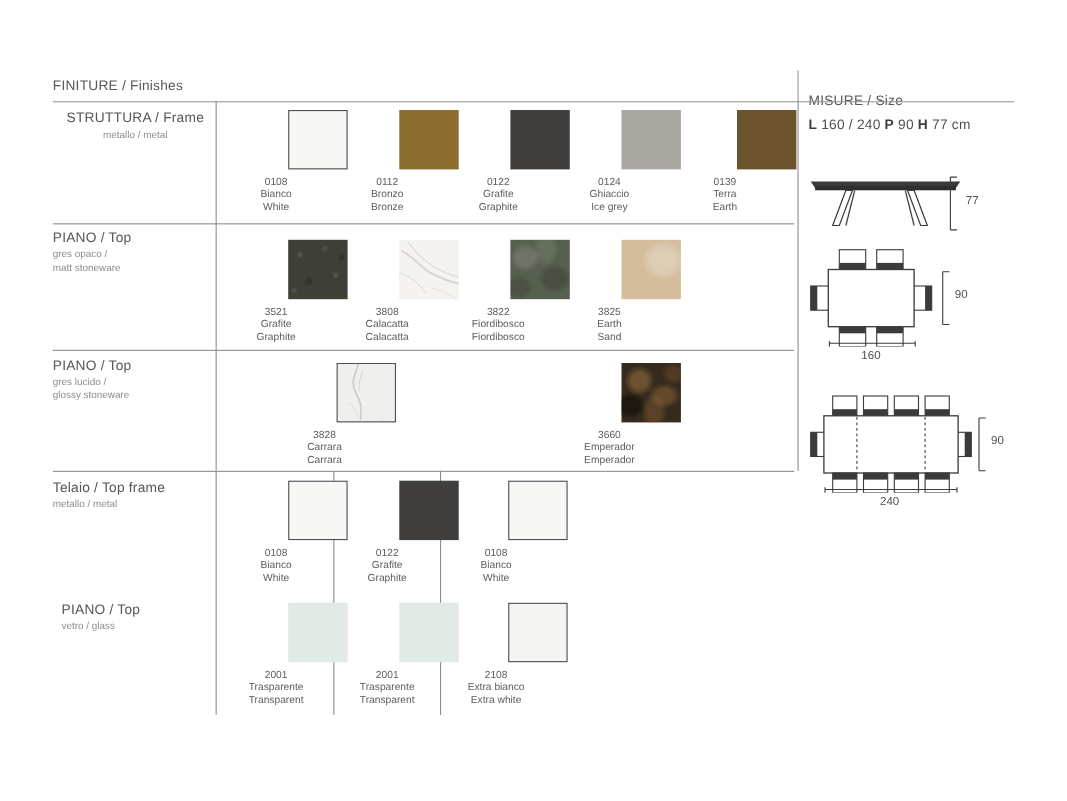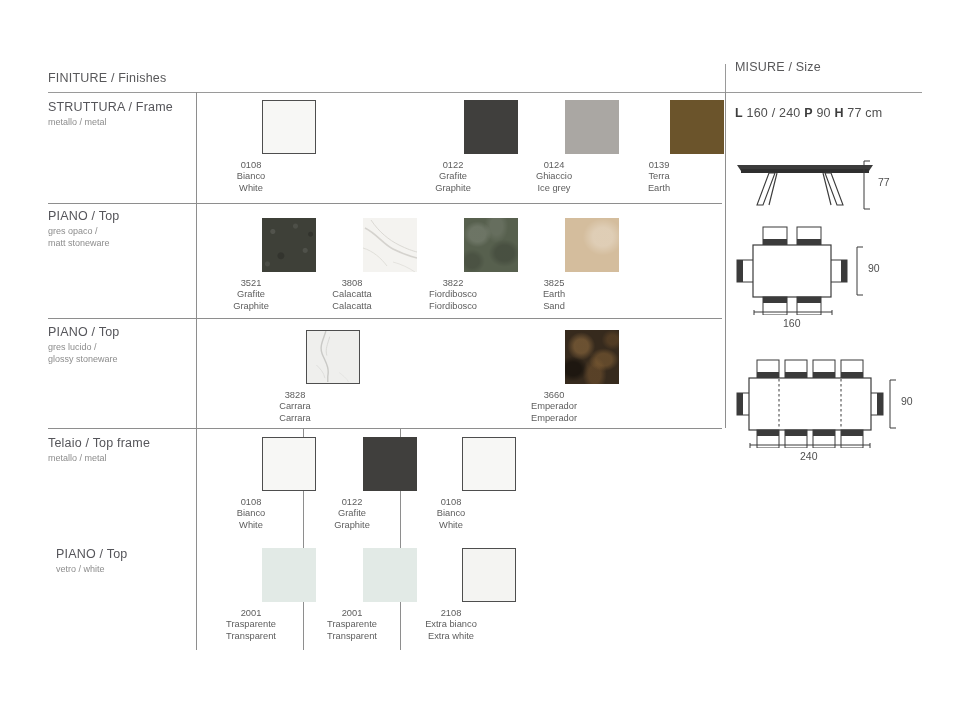--- a/index.html
+++ b/index.html
@@ -7,21 +7,21 @@
   body{
     width:970px;height:728px;position:relative;overflow:hidden;
     font-family:"Liberation Sans","DejaVu Sans",sans-serif;
     color:#4a4a4a;-webkit-font-smoothing:antialiased;
   }
   .sheet{position:absolute;left:0;top:0;width:970px;height:545px;}
 
   
   .hdr{position:absolute;font-size:12.5px;color:#58585a;letter-spacing:.2px;white-space:nowrap;}
   #hdr-finishes{left:48px;top:71px;}
-  #hdr-size{left:735px;top:60px;}
+  #hdr-size{left:735px;top:84px;}
   .hdr-rule{position:absolute;left:48px;top:92px;width:874px;height:1px;background:#9a9a9a;}
   .hdr-div{position:absolute;left:725px;top:64px;width:1px;height:28px;background:#9a9a9a;}
 
   
   .vline{position:absolute;width:1px;background:#8e8e8e;}
   .hline{position:absolute;height:1px;background:#8e8e8e;}
 
   
   .rowlabel{position:absolute;width:150px;}
   .rowlabel .t1{font-size:12.5px;color:#55555a;letter-spacing:.2px;line-height:15px;white-space:nowrap;}
@@ -58,34 +58,42 @@
   <div class="hline" style="left:48px;top:203px;width:674px;"></div>
   <div class="hline" style="left:48px;top:318px;width:674px;"></div>
   <div class="hline" style="left:48px;top:428px;width:674px;"></div>
 
   <div class="vline" style="left:196px;top:428px;height:222px;"></div>
   <div class="vline" style="left:303px;top:428px;height:222px;"></div>
   <div class="vline" style="left:400px;top:428px;height:222px;"></div>
 
   <div class="vline" style="left:725px;top:92px;height:336px;"></div>
 
-  <div class="rowlabel" style="left:48px;top:100px;">
+  <div class="rowlabel" style="left:48px;top:100px;text-align:center;">
     <div class="t1">STRUTTURA / Frame</div>
     <div class="t2">metallo / metal</div>
   </div>
 
   <div class="sw" style="left:224px;top:100px;">
     <div class="chip bordered" style="background:#f7f7f5;"></div>
     <div class="cap">
       <span class="code">0108</span>
       <span class="it">Bianco</span>
       <span class="en">White</span>
     </div>
   </div>
 
+  <div class="sw" style="left:325px;top:100px;">
+    <div class="chip" style="background:#8a6d2f;"></div>
+    <div class="cap">
+      <span class="code">0112</span>
+      <span class="it">Bronzo</span>
+      <span class="en">Bronze</span>
+    </div>
+  </div>
 
   <div class="sw" style="left:426px;top:100px;">
     <div class="chip" style="background:#403f3d;"></div>
     <div class="cap">
       <span class="code">0122</span>
       <span class="it">Grafite</span>
       <span class="en">Graphite</span>
     </div>
   </div>
 
@@ -234,21 +242,21 @@
     <div class="chip bordered" style="background:#f7f7f5;"></div>
     <div class="cap">
       <span class="code">0108</span>
       <span class="it">Bianco</span>
       <span class="en">White</span>
     </div>
   </div>
 
   <div class="rowlabel" style="left:56px;top:547px;">
     <div class="t1">PIANO / Top</div>
-    <div class="t2">vetro / white</div>
+    <div class="t2">vetro / glass</div>
   </div>
 
   <div class="sw" style="left:224px;top:548px;">
     <div class="chip" style="background:#e2eae6;"></div>
     <div class="cap">
       <span class="code">2001</span>
       <span class="it">Trasparente</span>
       <span class="en">Transparent</span>
     </div>
   </div>

